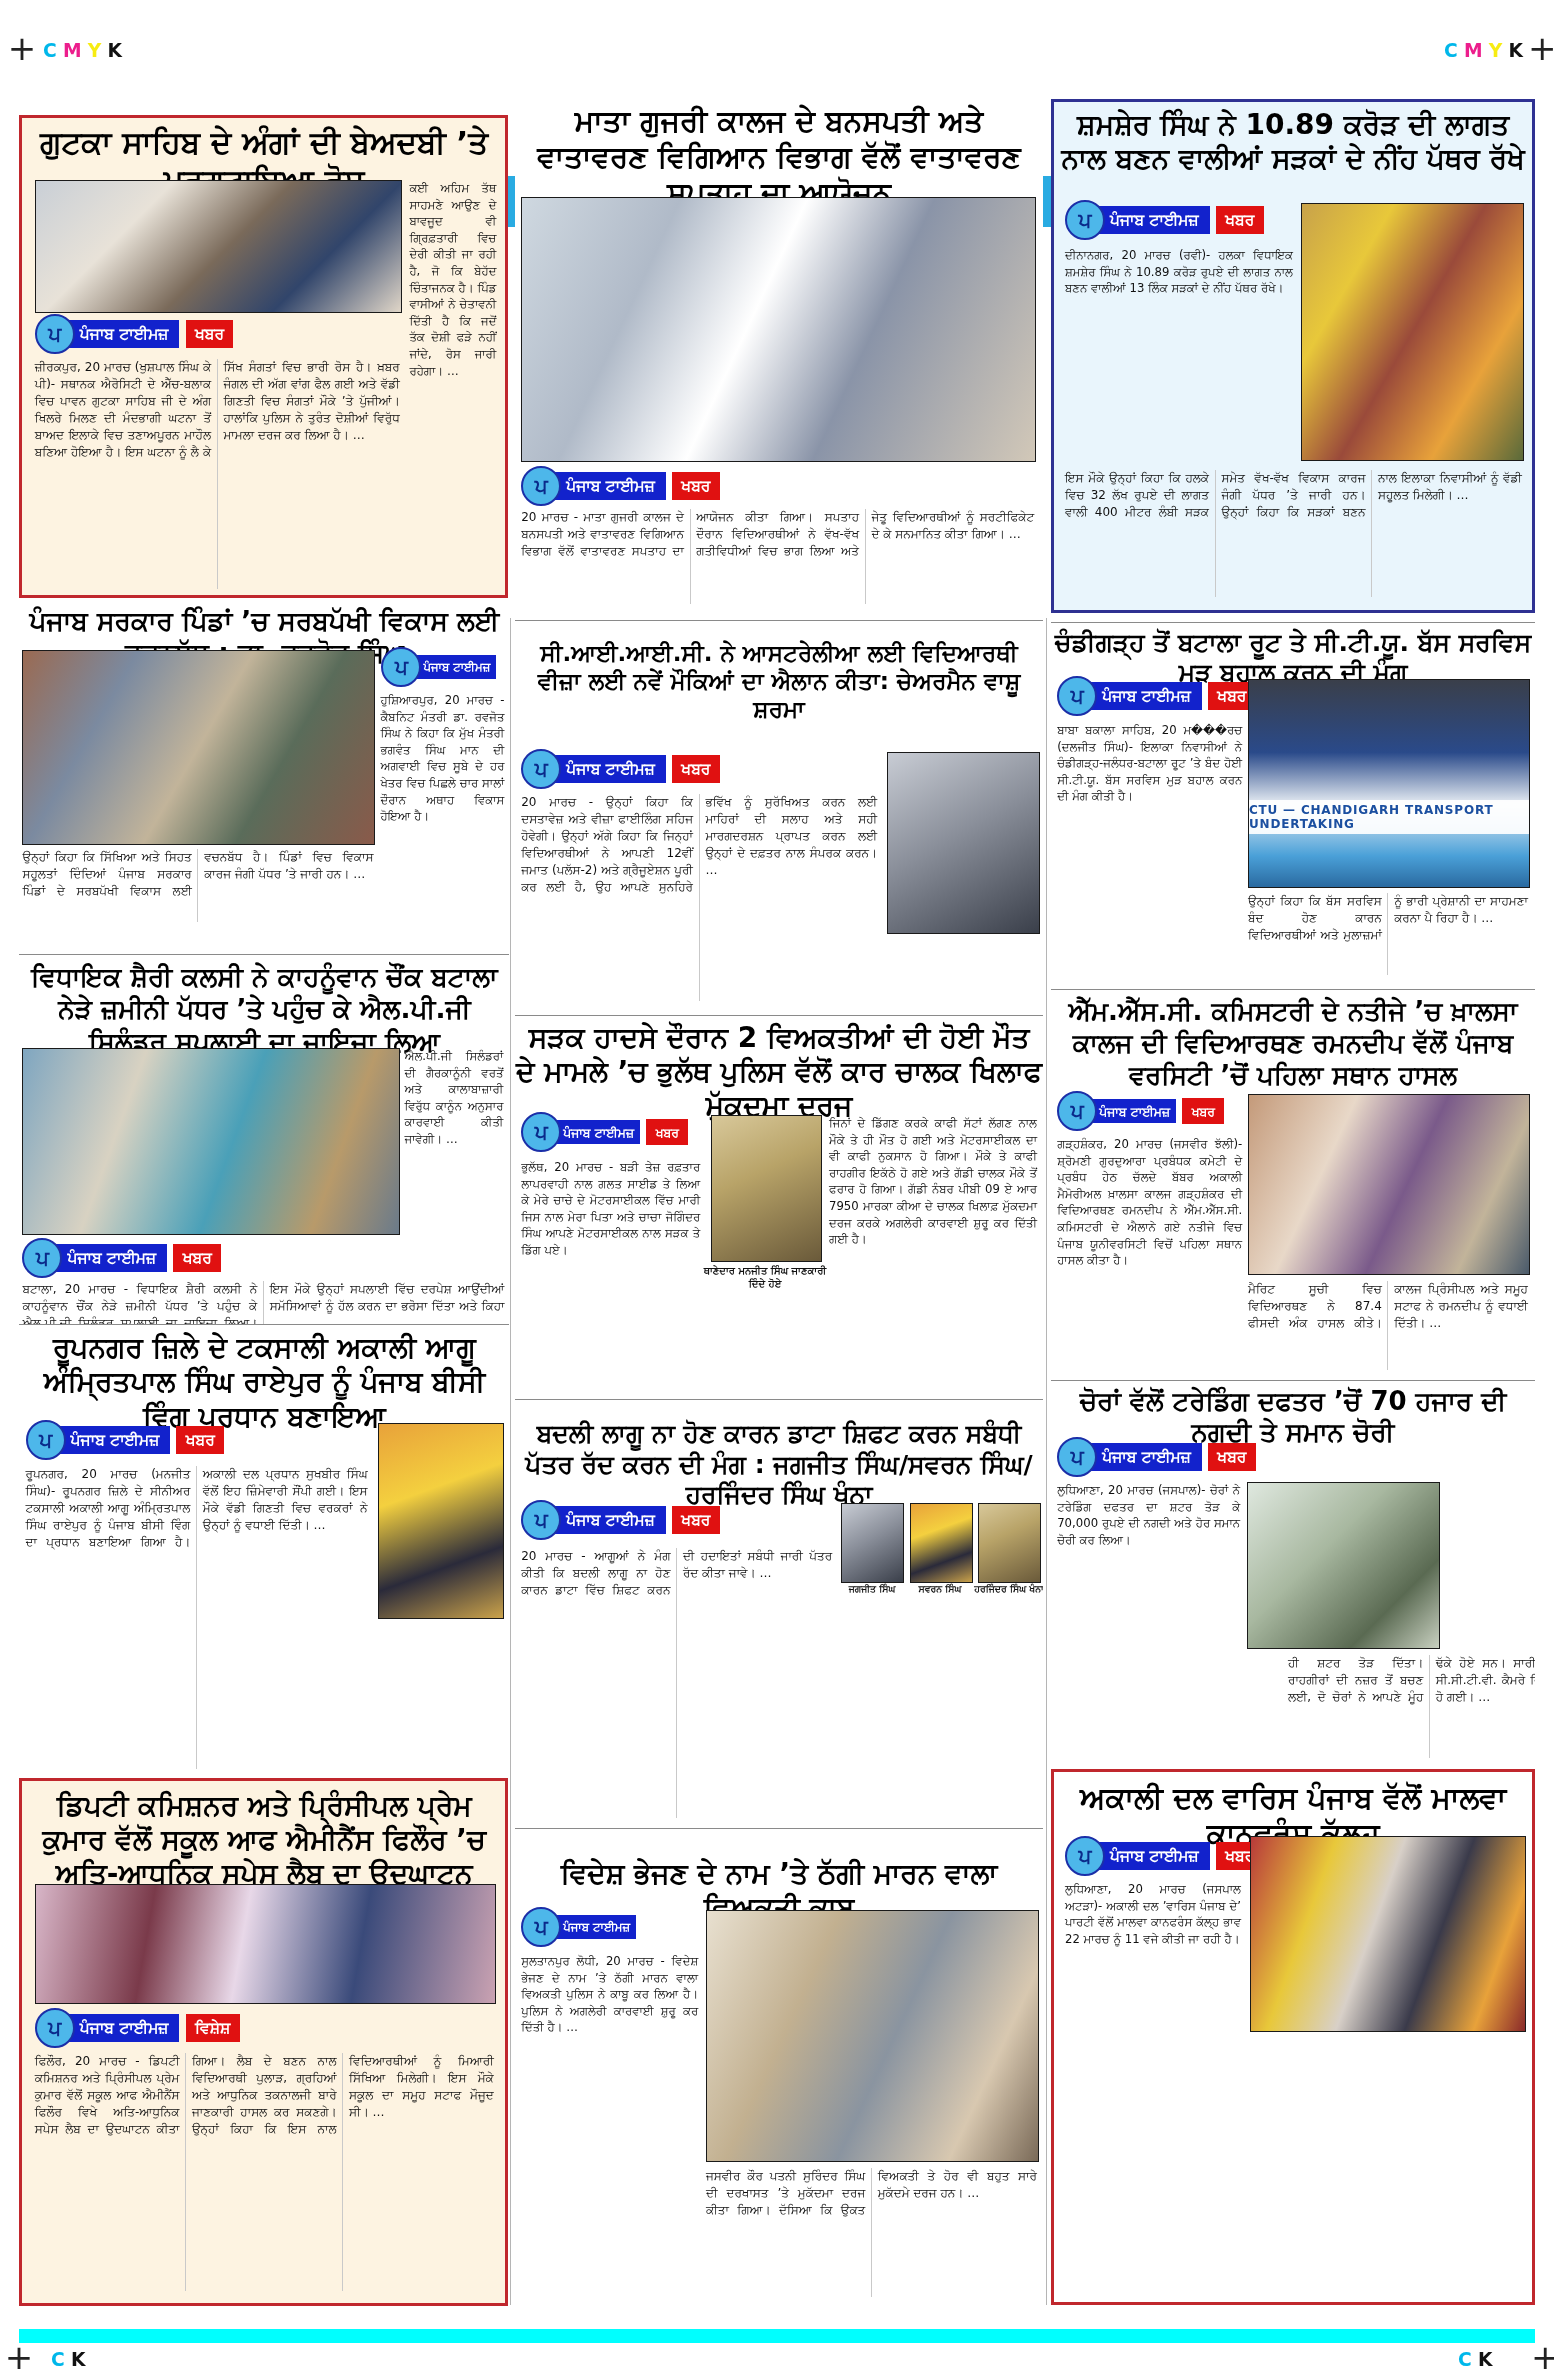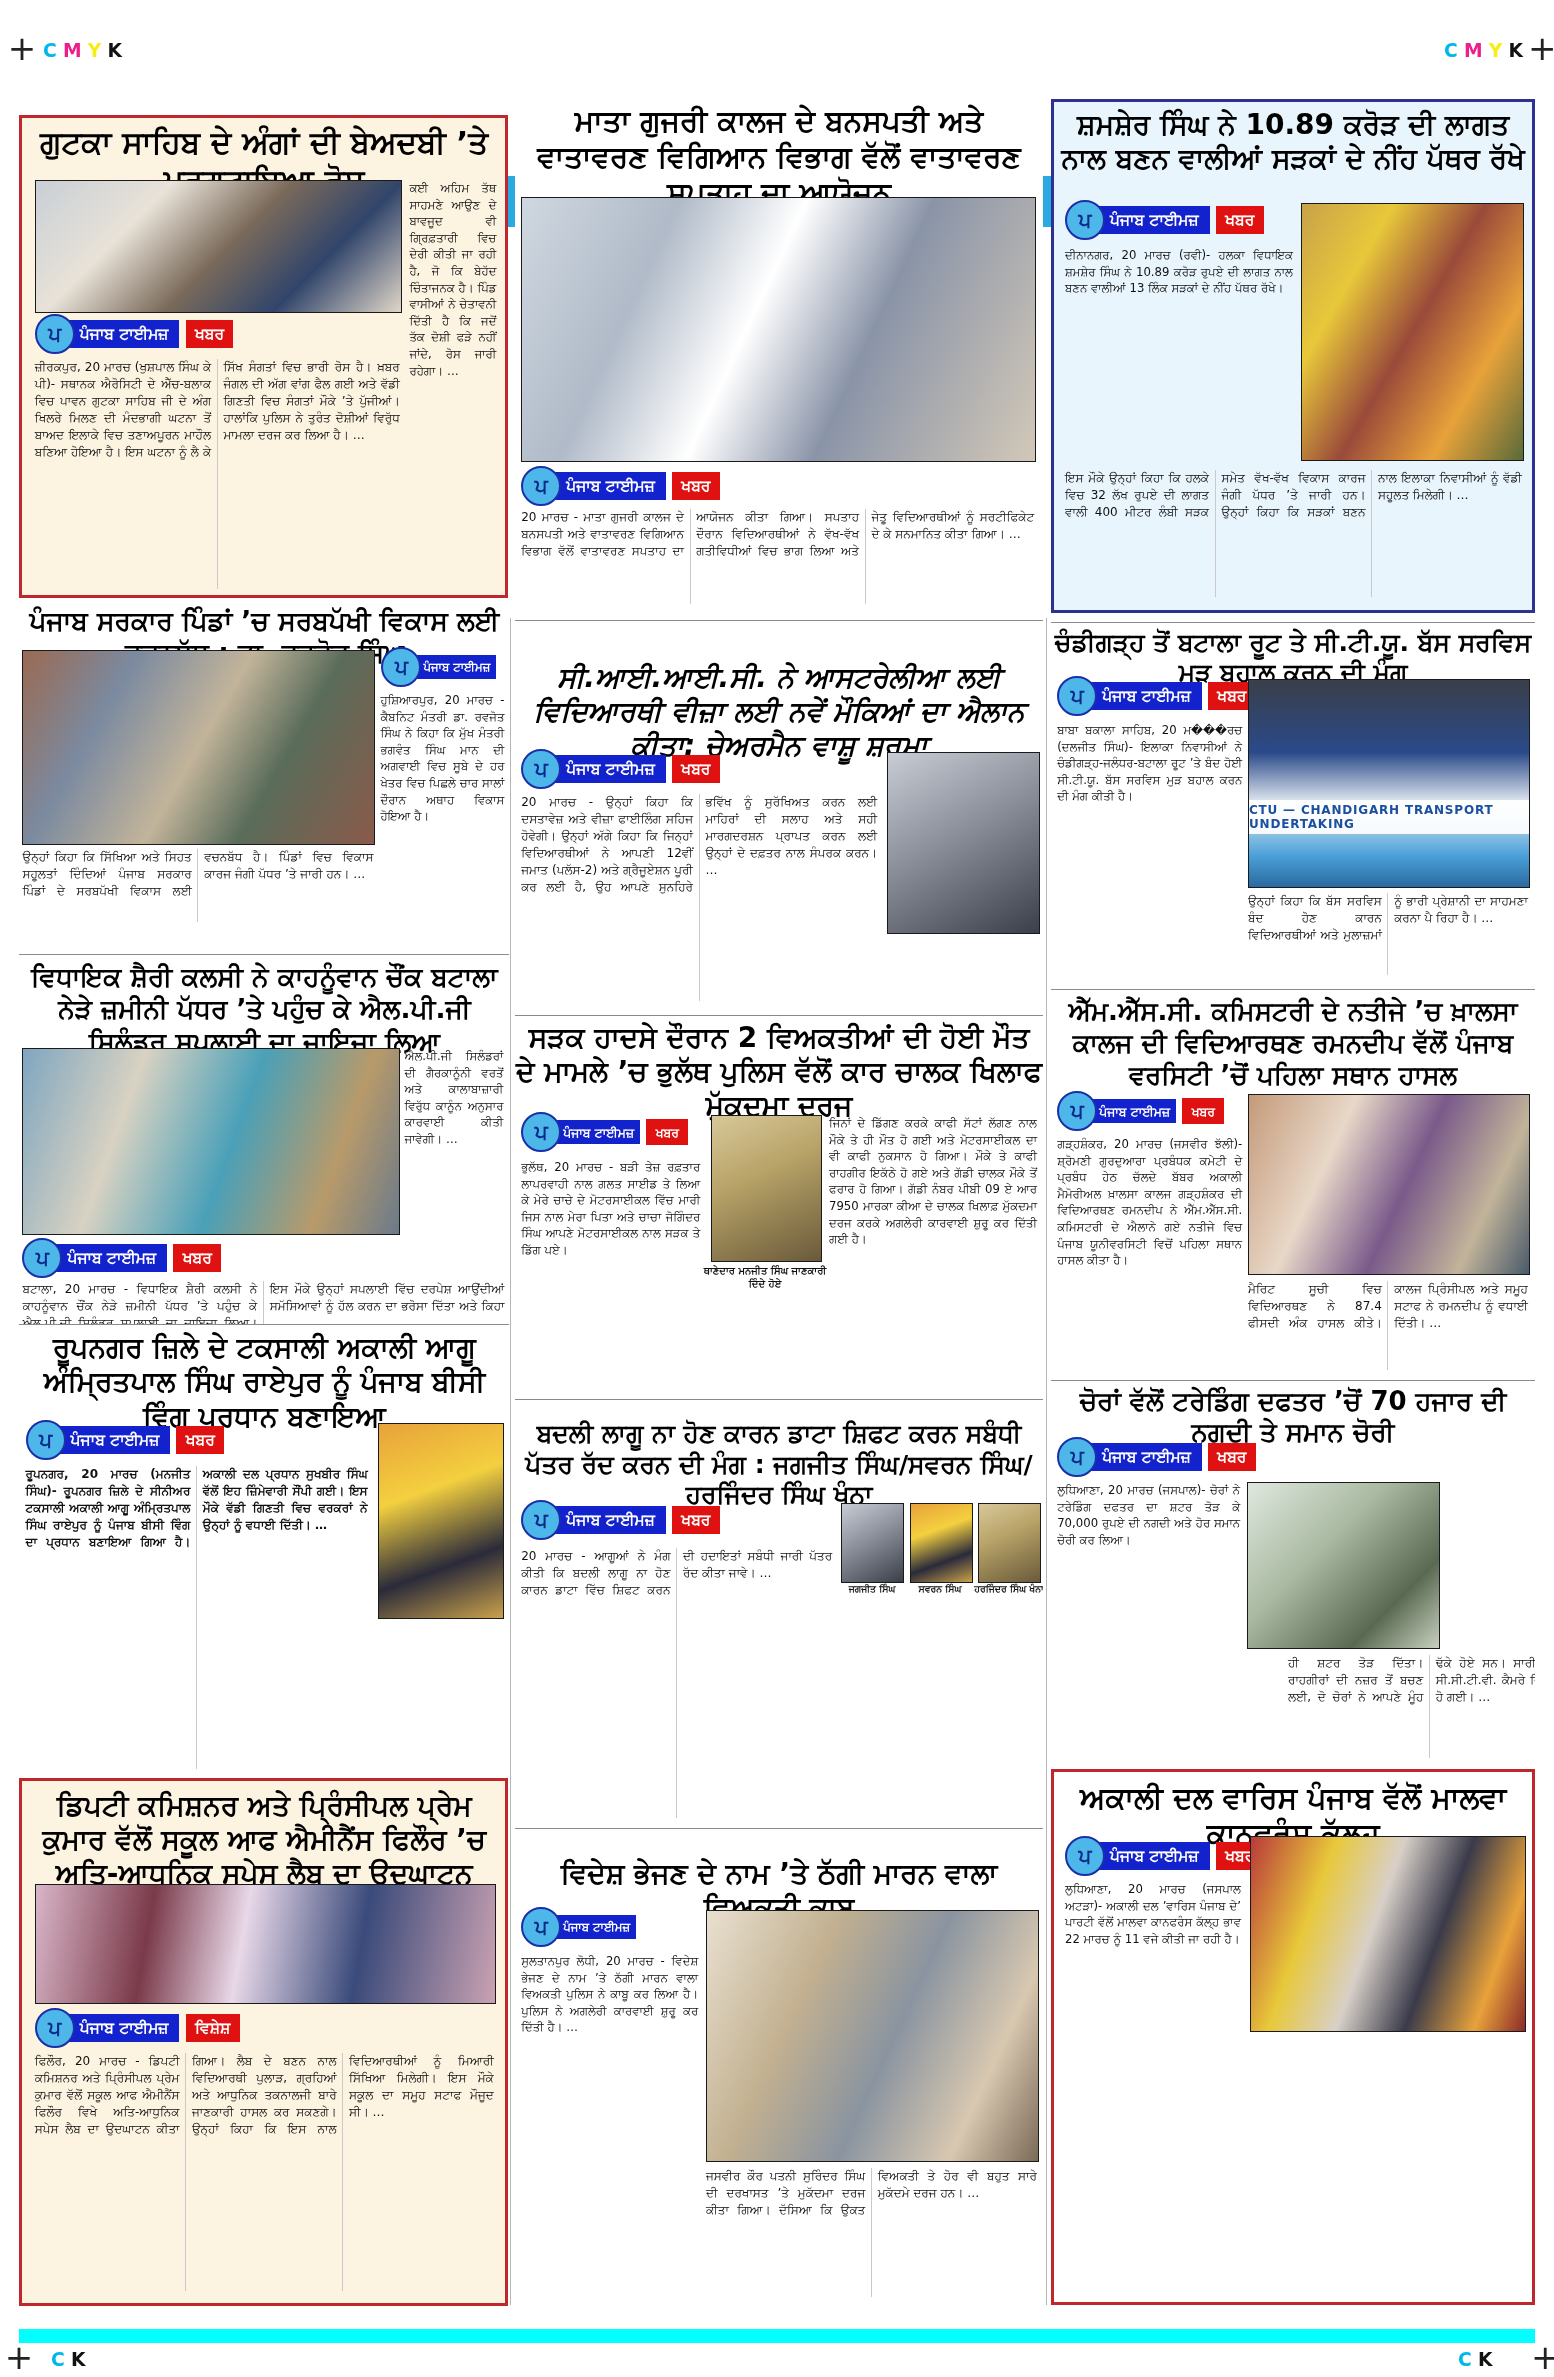--- a/index.html
+++ b/index.html
@@ -126,21 +126,21 @@
   </div>
 
   <div class="art sep" style="left:19.4px;top:1324px;width:490px;height:451px;">
     <div class="hl" style="left:0;top:6.2px;width:490px;font-size:28px;">ਰੂਪਨਗਰ ਜ਼ਿਲੇ ਦੇ ਟਕਸਾਲੀ ਅਕਾਲੀ ਆਗੂ ਅੰਮ੍ਰਿਤਪਾਲ ਸਿੰਘ ਰਾਏਪੁਰ ਨੂੰ ਪੰਜਾਬ ਬੀਸੀ ਵਿੰਗ ਪ੍ਰਧਾਨ ਬਣਾਇਆ</div>
     <div class="pt-badge" style="left:6.2px;top:98px;">
       <span class="pt-circle">ਪ</span>
       <span class="pt-brand">ਪੰਜਾਬ ਟਾਈਮਜ਼</span>
       <span class="pt-tag">ਖਬਰ</span>
     </div>
     <div class="photo ph-portrait" style="left:359px;top:98px;width:124px;height:194px;"></div>
-    <div class="body cols-2" style="left:6.2px;top:141px;width:342px;height:303px;font-weight:bold;">ਰੂਪਨਗਰ, 20 ਮਾਰਚ (ਮਨਜੀਤ ਸਿੰਘ)- ਰੂਪਨਗਰ ਜ਼ਿਲੇ ਦੇ ਸੀਨੀਅਰ ਟਕਸਾਲੀ ਅਕਾਲੀ ਆਗੂ ਅੰਮ੍ਰਿਤਪਾਲ ਸਿੰਘ ਰਾਏਪੁਰ ਨੂੰ ਪੰਜਾਬ ਬੀਸੀ ਵਿੰਗ ਦਾ ਪ੍ਰਧਾਨ ਬਣਾਇਆ ਗਿਆ ਹੈ। ਅਕਾਲੀ ਦਲ ਪ੍ਰਧਾਨ ਸੁਖਬੀਰ ਸਿੰਘ ਵੱਲੋਂ ਇਹ ਜ਼ਿੰਮੇਵਾਰੀ ਸੌਂਪੀ ਗਈ। ਇਸ ਮੌਕੇ ਵੱਡੀ ਗਿਣਤੀ ਵਿਚ ਵਰਕਰਾਂ ਨੇ ਉਨ੍ਹਾਂ ਨੂੰ ਵਧਾਈ ਦਿੱਤੀ। …</div>
+    <div class="body cols-2" style="left:6.2px;top:141px;width:342px;height:303px;">ਰੂਪਨਗਰ, 20 ਮਾਰਚ (ਮਨਜੀਤ ਸਿੰਘ)- ਰੂਪਨਗਰ ਜ਼ਿਲੇ ਦੇ ਸੀਨੀਅਰ ਟਕਸਾਲੀ ਅਕਾਲੀ ਆਗੂ ਅੰਮ੍ਰਿਤਪਾਲ ਸਿੰਘ ਰਾਏਪੁਰ ਨੂੰ ਪੰਜਾਬ ਬੀਸੀ ਵਿੰਗ ਦਾ ਪ੍ਰਧਾਨ ਬਣਾਇਆ ਗਿਆ ਹੈ। ਅਕਾਲੀ ਦਲ ਪ੍ਰਧਾਨ ਸੁਖਬੀਰ ਸਿੰਘ ਵੱਲੋਂ ਇਹ ਜ਼ਿੰਮੇਵਾਰੀ ਸੌਂਪੀ ਗਈ। ਇਸ ਮੌਕੇ ਵੱਡੀ ਗਿਣਤੀ ਵਿਚ ਵਰਕਰਾਂ ਨੇ ਉਨ੍ਹਾਂ ਨੂੰ ਵਧਾਈ ਦਿੱਤੀ। …</div>
   </div>
 
   <div class="art box-red" style="left:19.4px;top:1778px;width:483px;height:522px;">
     <div class="hl" style="left:7.8px;top:7.8px;width:468px;font-size:28px;">ਡਿਪਟੀ ਕਮਿਸ਼ਨਰ ਅਤੇ ਪ੍ਰਿੰਸੀਪਲ ਪ੍ਰੇਮ ਕੁਮਾਰ ਵੱਲੋਂ ਸਕੂਲ ਆਫ ਐਮੀਨੈਂਸ ਫਿਲੌਰ ’ਚ ਅਤਿ-ਆਧੁਨਿਕ ਸਪੇਸ ਲੈਬ ਦਾ ਉਦਘਾਟਨ</div>
     <div class="photo ph-event" style="left:12.4px;top:103px;width:459px;height:118px;"></div>
     <div class="pt-badge" style="left:12.4px;top:230px;">
       <span class="pt-circle">ਪ</span>
       <span class="pt-brand">ਪੰਜਾਬ ਟਾਈਮਜ਼</span>
       <span class="pt-tag">ਵਿਸ਼ੇਸ਼</span>
     </div>
@@ -152,21 +152,21 @@
     <div class="photo ph-class" style="left:6.2px;top:98px;width:513px;height:263px;"></div>
     <div class="pt-badge" style="left:6.2px;top:370px;">
       <span class="pt-circle">ਪ</span>
       <span class="pt-brand">ਪੰਜਾਬ ਟਾਈਮਜ਼</span>
       <span class="pt-tag">ਖਬਰ</span>
     </div>
     <div class="body cols-3" style="left:6.2px;top:410px;width:513px;height:95px;">20 ਮਾਰਚ - ਮਾਤਾ ਗੁਜਰੀ ਕਾਲਜ ਦੇ ਬਨਸਪਤੀ ਅਤੇ ਵਾਤਾਵਰਣ ਵਿਗਿਆਨ ਵਿਭਾਗ ਵੱਲੋਂ ਵਾਤਾਵਰਣ ਸਪਤਾਹ ਦਾ ਆਯੋਜਨ ਕੀਤਾ ਗਿਆ। ਸਪਤਾਹ ਦੌਰਾਨ ਵਿਦਿਆਰਥੀਆਂ ਨੇ ਵੱਖ-ਵੱਖ ਗਤੀਵਿਧੀਆਂ ਵਿਚ ਭਾਗ ਲਿਆ ਅਤੇ ਜੇਤੂ ਵਿਦਿਆਰਥੀਆਂ ਨੂੰ ਸਰਟੀਫਿਕੇਟ ਦੇ ਕੇ ਸਨਮਾਨਿਤ ਕੀਤਾ ਗਿਆ। …</div>
   </div>
 
   <div class="art sep" style="left:515px;top:620px;width:528px;height:389px;">
-    <div class="hl" style="left:0;top:40px;width:528px;font-size:28px;font-style:italic;">ਸੀ.ਆਈ.ਆਈ.ਸੀ. ਨੇ ਆਸਟਰੇਲੀਆ ਲਈ ਵਿਦਿਆਰਥੀ ਵੀਜ਼ਾ ਲਈ ਨਵੇਂ ਮੌਕਿਆਂ ਦਾ ਐਲਾਨ ਕੀਤਾ: ਚੇਅਰਮੈਨ ਵਾਸ਼ੂ ਸ਼ਰਮਾ</div>
+    <div class="hl" style="left:0;top:18px;width:528px;font-size:23px;">ਸੀ.ਆਈ.ਆਈ.ਸੀ. ਨੇ ਆਸਟਰੇਲੀਆ ਲਈ ਵਿਦਿਆਰਥੀ ਵੀਜ਼ਾ ਲਈ ਨਵੇਂ ਮੌਕਿਆਂ ਦਾ ਐਲਾਨ ਕੀਤਾ: ਚੇਅਰਮੈਨ ਵਾਸ਼ੂ ਸ਼ਰਮਾ</div>
     <div class="pt-badge" style="left:6.2px;top:131px;">
       <span class="pt-circle">ਪ</span>
       <span class="pt-brand">ਪੰਜਾਬ ਟਾਈਮਜ਼</span>
       <span class="pt-tag">ਖਬਰ</span>
     </div>
     <div class="photo ph-headshot" style="left:372px;top:131px;width:151px;height:180px;"></div>
     <div class="body cols-2" style="left:6.2px;top:173px;width:356px;height:207px;">20 ਮਾਰਚ - ਉਨ੍ਹਾਂ ਕਿਹਾ ਕਿ ਦਸਤਾਵੇਜ਼ ਅਤੇ ਵੀਜ਼ਾ ਫਾਈਲਿੰਗ ਸਹਿਜ ਹੋਵੇਗੀ। ਉਨ੍ਹਾਂ ਅੱਗੇ ਕਿਹਾ ਕਿ ਜਿਨ੍ਹਾਂ ਵਿਦਿਆਰਥੀਆਂ ਨੇ ਆਪਣੀ 12ਵੀਂ ਜਮਾਤ (ਪਲੱਸ-2) ਅਤੇ ਗ੍ਰੈਜੂਏਸ਼ਨ ਪੂਰੀ ਕਰ ਲਈ ਹੈ, ਉਹ ਆਪਣੇ ਸੁਨਹਿਰੇ ਭਵਿੱਖ ਨੂੰ ਸੁਰੱਖਿਅਤ ਕਰਨ ਲਈ ਮਾਹਿਰਾਂ ਦੀ ਸਲਾਹ ਅਤੇ ਸਹੀ ਮਾਰਗਦਰਸ਼ਨ ਪ੍ਰਾਪਤ ਕਰਨ ਲਈ ਉਨ੍ਹਾਂ ਦੇ ਦਫ਼ਤਰ ਨਾਲ ਸੰਪਰਕ ਕਰਨ। …</div>
   </div>
 
   <div class="art sep" style="left:515px;top:1015px;width:528px;height:379px;text-decoration:underline;">

